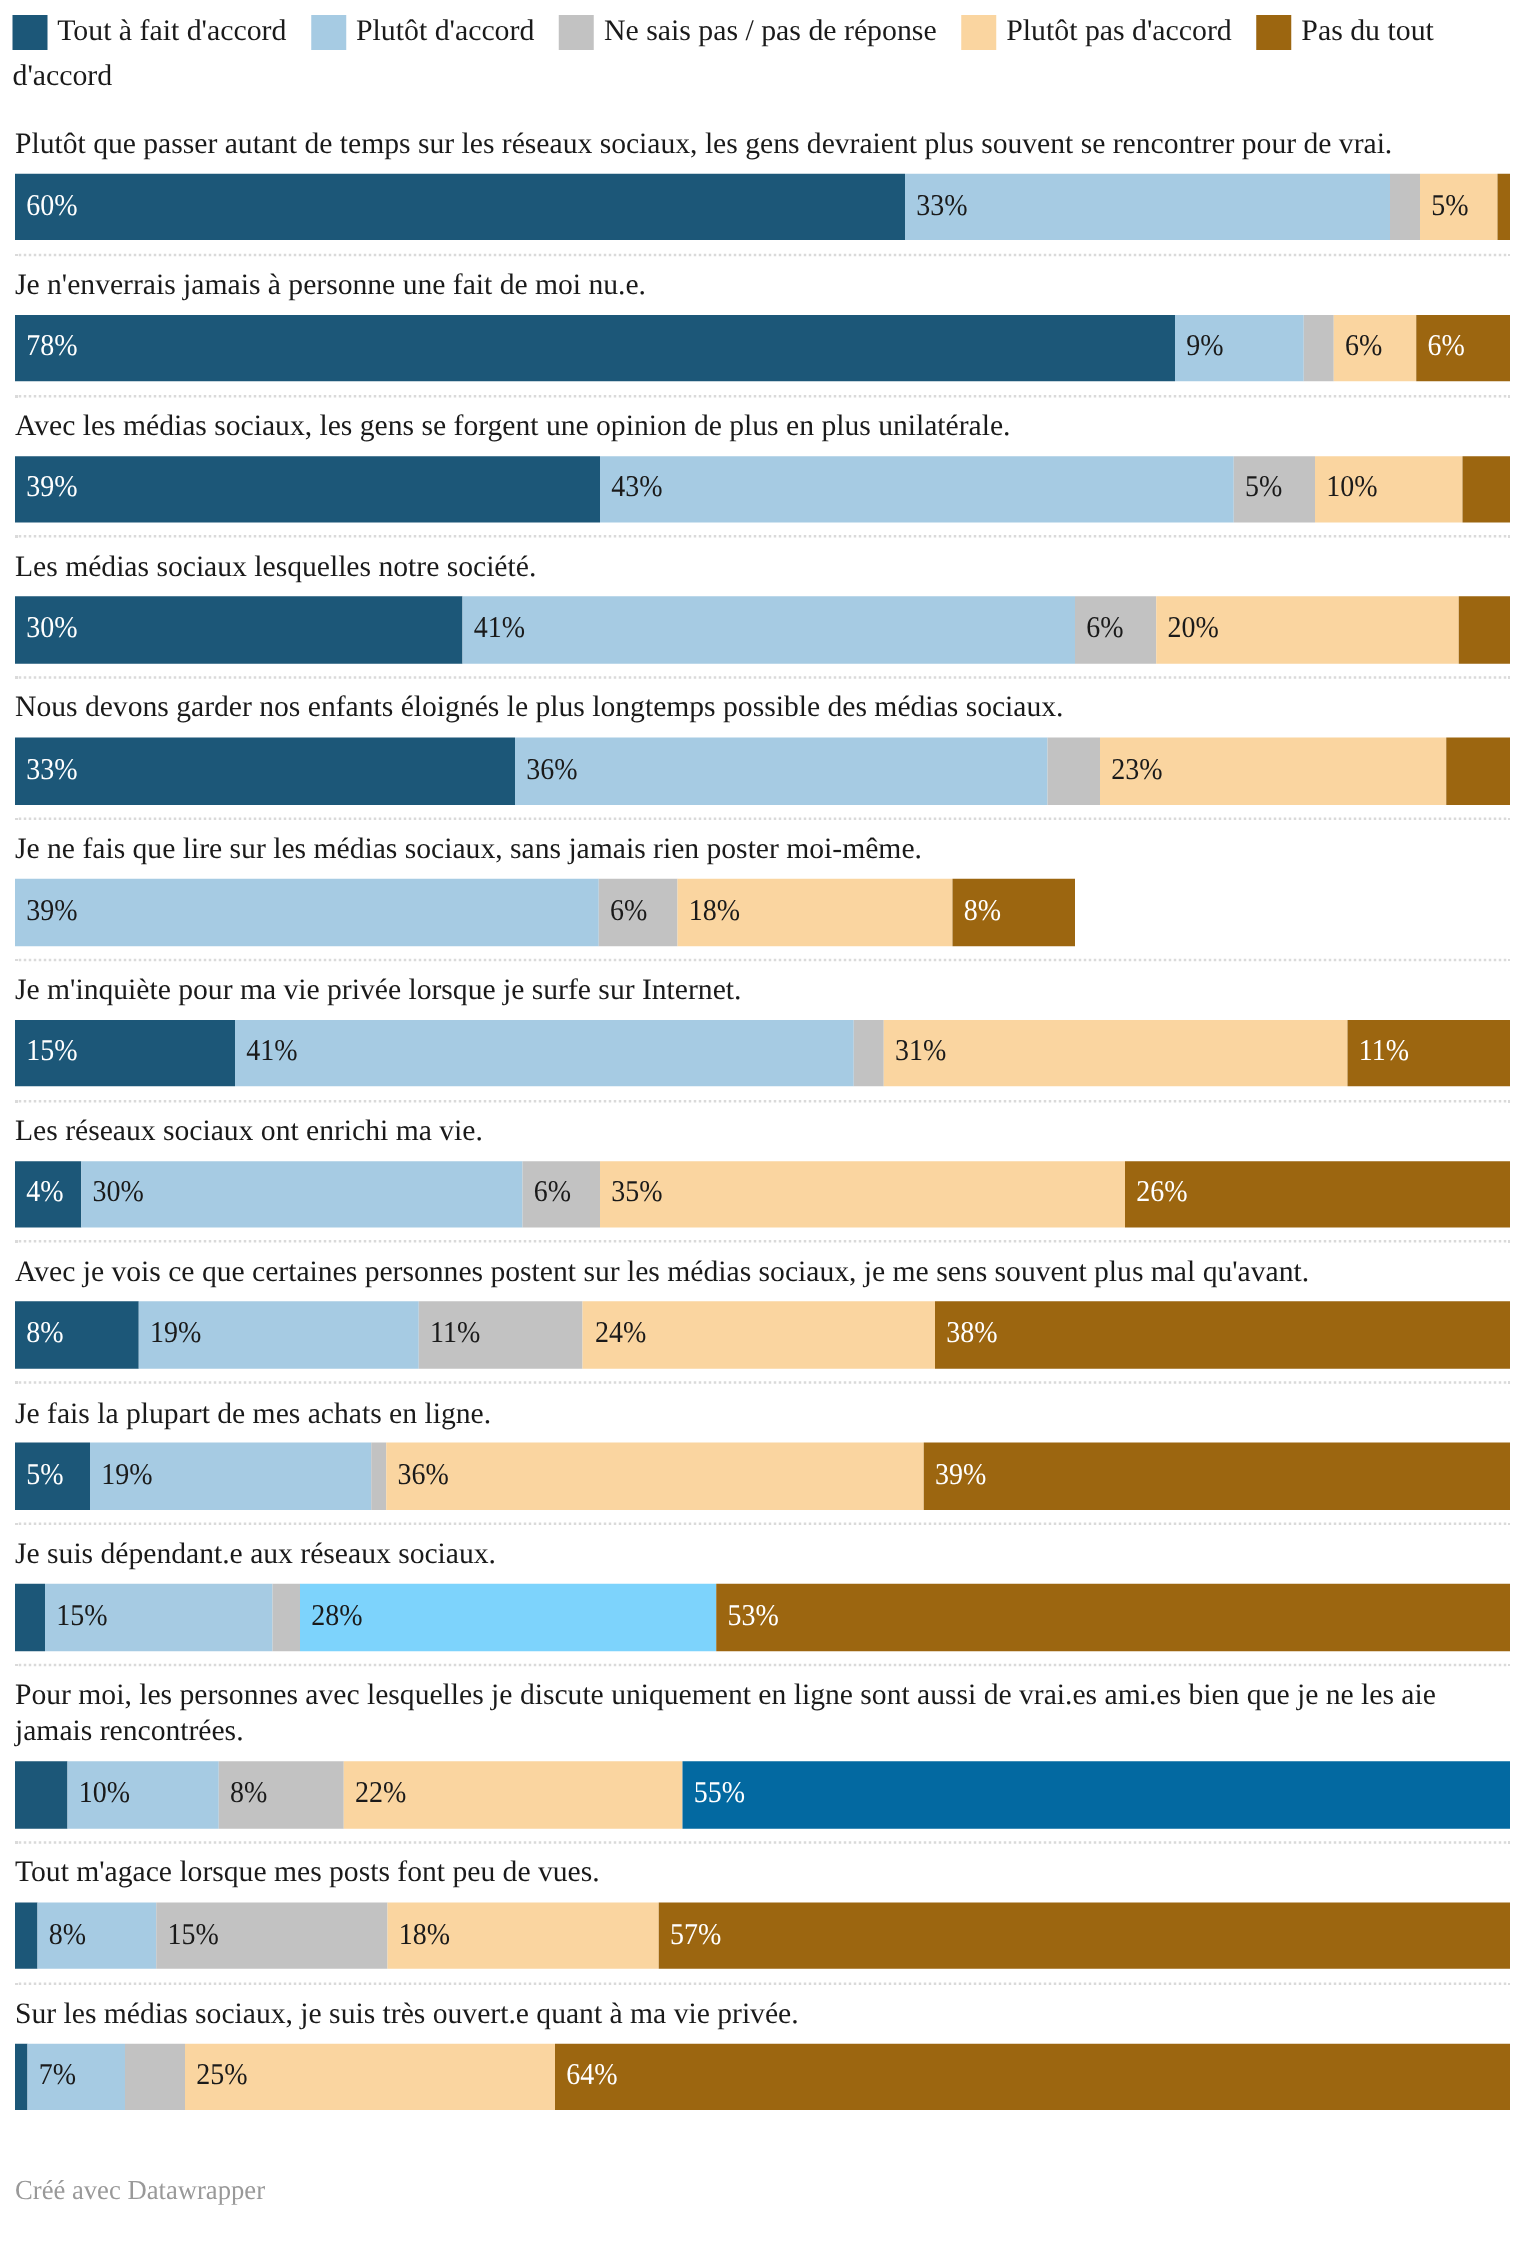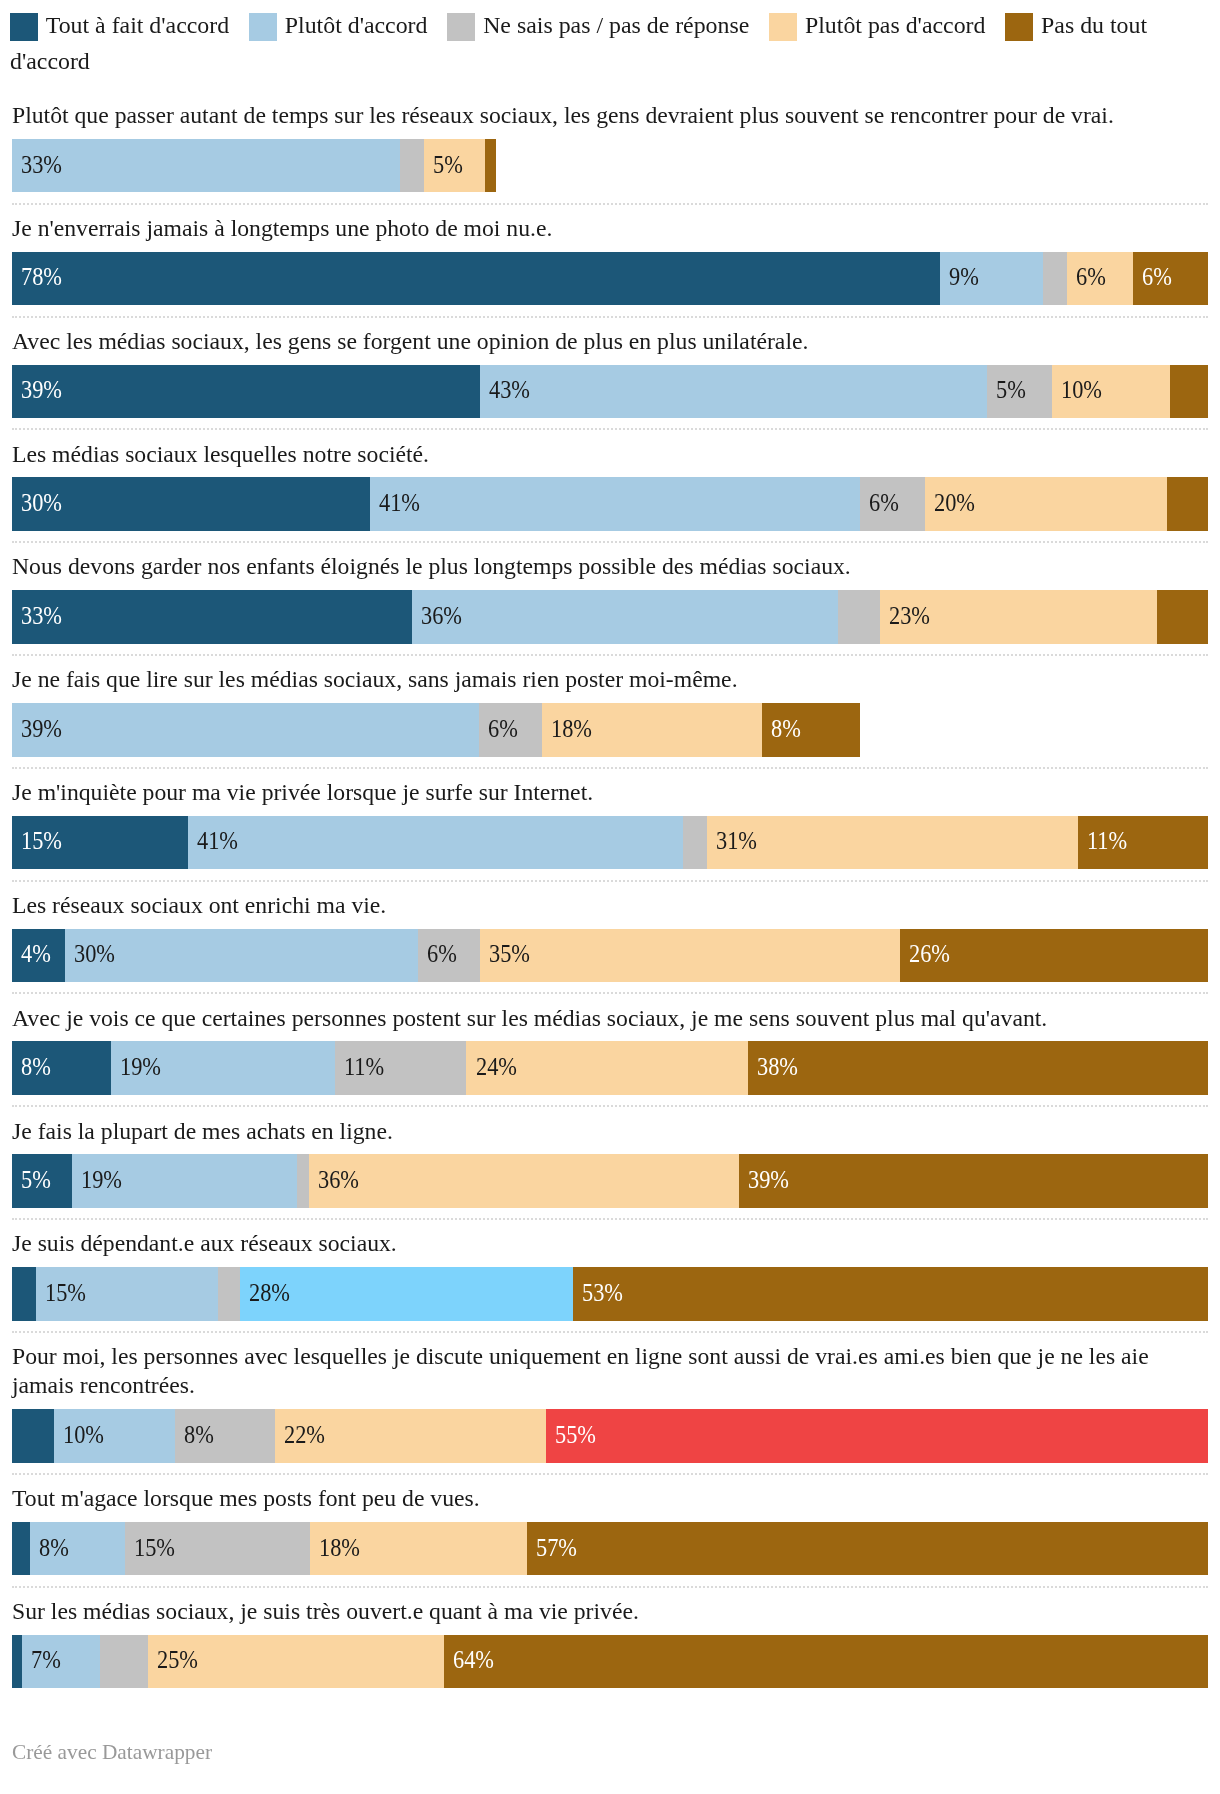--- a/index.html
+++ b/index.html
@@ -23,33 +23,36 @@
 </style>
 </head>
 <body>
 
 <div class="chart">
   <div class="legend"><span class="legend-item"><span class="legend-swatch" style="background:#1c5778"></span>&nbsp;<span class="legend-label">Tout à fait d'accord</span></span><span class="legend-item"><span class="legend-swatch" style="background:#a6cbe3"></span>&nbsp;<span class="legend-label">Plutôt d'accord</span></span><span class="legend-item"><span class="legend-swatch" style="background:#c2c2c2"></span>&nbsp;<span class="legend-label">Ne sais pas / pas de réponse</span></span><span class="legend-item"><span class="legend-swatch" style="background:#fad5a0"></span>&nbsp;<span class="legend-label">Plutôt pas d'accord</span></span><span class="legend-item"><span class="legend-swatch" style="background:#9c6610"></span>&nbsp;<span class="legend-label">Pas du tout d'accord</span></span></div>
   <div class="rows">
     <div class="row">
       <div class="row-label">Plutôt que passer autant de temps sur les réseaux sociaux, les gens devraient plus souvent se rencontrer pour de vrai.</div>
       <div class="bar">
+        <div class="seg" style="width:59.5600%;background:#1c5778">
+            <span class="seg-label seg-label-light">60%</span>
+          </div>
         <div class="seg" style="width:32.4000%;background:#a6cbe3">
             <span class="seg-label seg-label-dark">33%</span>
           </div>
         <div class="seg" style="width:2.0200%;background:#c2c2c2"></div>
         <div class="seg" style="width:5.1600%;background:#fad5a0">
             <span class="seg-label seg-label-dark">5%</span>
           </div>
         <div class="seg" style="width:0.8600%;background:#9c6610"></div>
       </div>
       <div class="sep"></div>
     </div>
     <div class="row">
-      <div class="row-label">Je n'enverrais jamais à longtemps une photo de moi nu.e.</div>
+      <div class="row-label">Je n'enverrais jamais à personne une fait de moi nu.e.</div>
       <div class="bar">
         <div class="seg" style="width:77.5700%;background:#1c5778">
             <span class="seg-label seg-label-light">78%</span>
           </div>
         <div class="seg" style="width:8.6300%;background:#a6cbe3">
             <span class="seg-label seg-label-dark">9%</span>
           </div>
         <div class="seg" style="width:2.0000%;background:#c2c2c2"></div>
         <div class="seg" style="width:5.5000%;background:#fad5a0">
             <span class="seg-label seg-label-dark">6%</span>
@@ -236,21 +239,21 @@
         <div class="seg" style="width:3.5100%;background:#1c5778"></div>
         <div class="seg" style="width:10.1200%;background:#a6cbe3">
             <span class="seg-label seg-label-dark">10%</span>
           </div>
         <div class="seg" style="width:8.3600%;background:#c2c2c2">
             <span class="seg-label seg-label-dark">8%</span>
           </div>
         <div class="seg" style="width:22.6300%;background:#fad5a0">
             <span class="seg-label seg-label-dark">22%</span>
           </div>
-        <div class="seg" style="width:55.3800%;background:#ef4444">
+        <div class="seg" style="width:55.3800%;background:#0369a1">
             <span class="seg-label seg-label-light">55%</span>
           </div>
       </div>
       <div class="sep"></div>
     </div>
     <div class="row">
       <div class="row-label">Tout m'agace lorsque mes posts font peu de vues.</div>
       <div class="bar">
         <div class="seg" style="width:1.5100%;background:#1c5778"></div>
         <div class="seg" style="width: 7.94%; background: rgb(166, 203, 227);">

